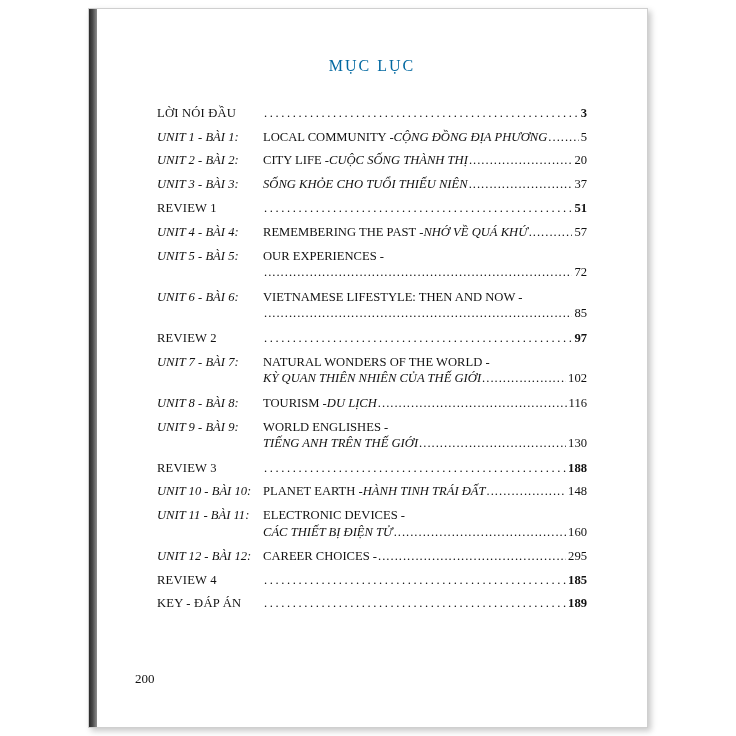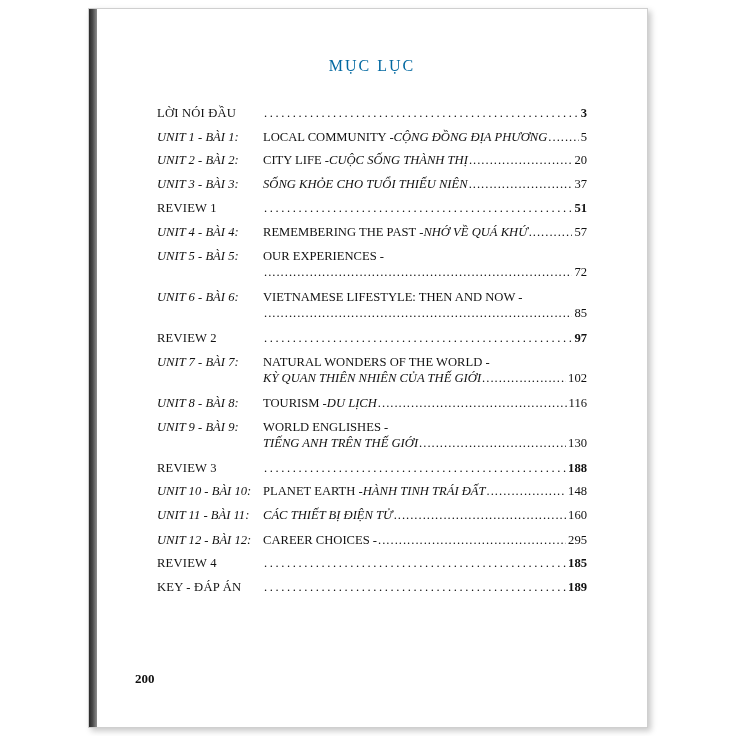--- a/index.html
+++ b/index.html
@@ -99,21 +99,21 @@
     flex: 0 0 auto;
     text-align: right;
     padding-left: 1px;
   }
   .pg.bold { font-weight: bold; }
   .page-number {
     position: absolute;
     left: 46px;
     bottom: 40px;
     font-size: 13px;
-    font-weight: bold;
+    font-weight: normal;
     color: #111;
     margin-top: 32px;
   }
 </style>
 </head>
 <body>
 
 <div class="page-frame">
   <div class="spine"></div>
   <div class="page-inner">
@@ -266,20 +266,23 @@
               <span class="txt">PLANET EARTH - </span>
               <span class="txt it">HÀNH TINH TRÁI ĐẤT</span>
               <span class="dots">........................................................................................................................</span>
               <span class="pg">148</span>
             </div>
           </div>
         </div>
         <div class="entry">
           <div class="lbl">UNIT 11 - BÀI 11:</div>
           <div class="body-col">
+            <div class="line1">
+              <span class="txt">ELECTRONIC DEVICES -</span>
+            </div>
             <div class="line2">
               <span class="txt it">CÁC THIẾT BỊ ĐIỆN TỬ</span>
               <span class="dots">........................................................................................................................</span>
               <span class="pg">160</span>
             </div>
           </div>
         </div>
         <div class="entry tight">
           <div class="lbl">UNIT 12 - BÀI 12:</div>
           <div class="body-col">

